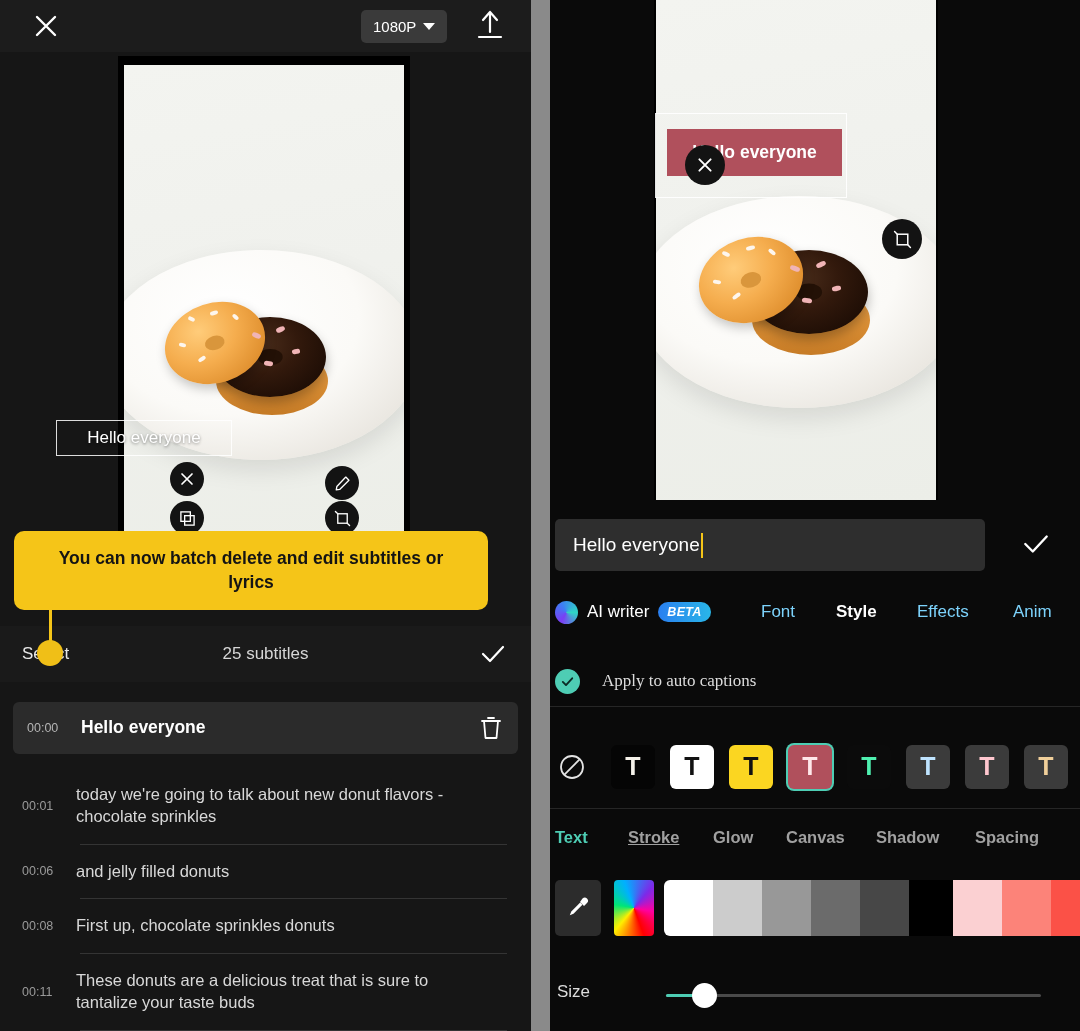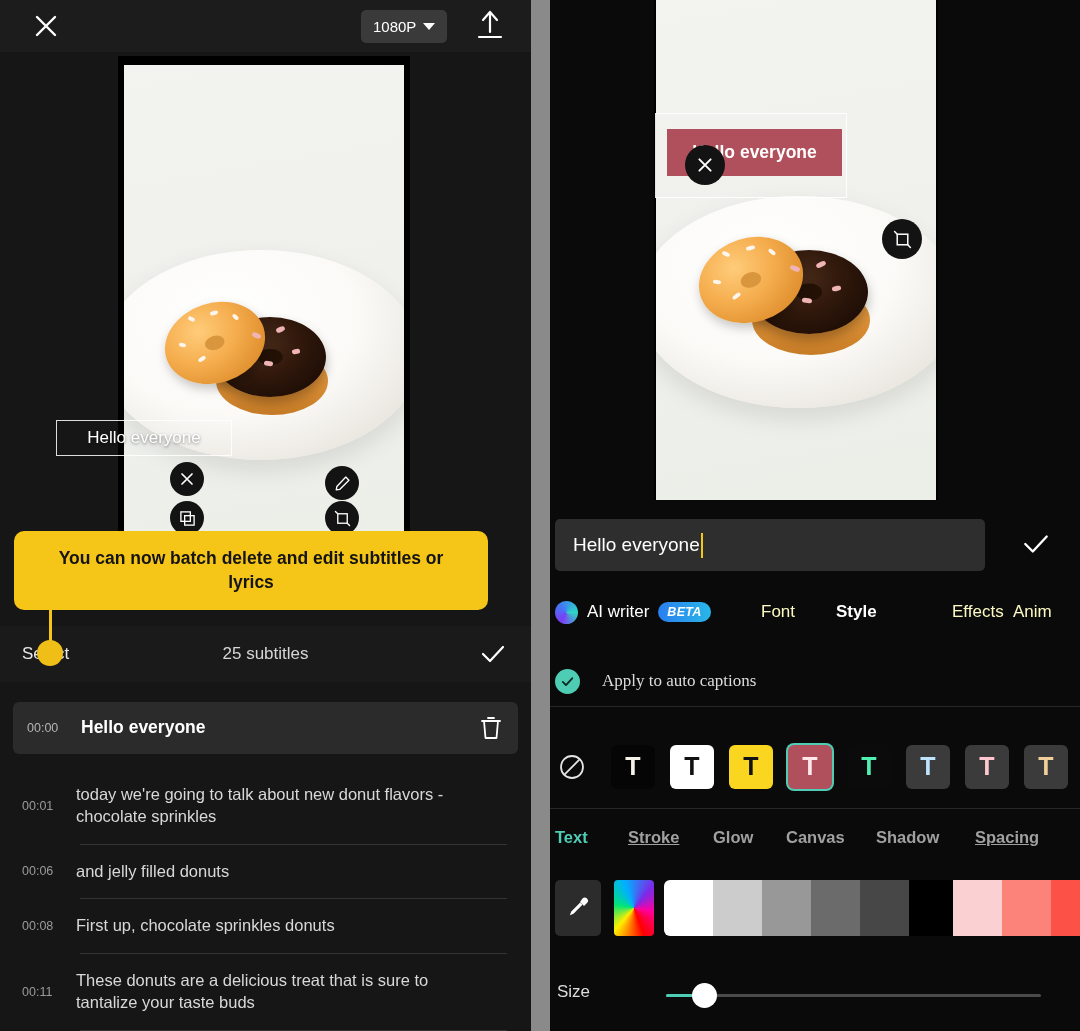--- a/index.html
+++ b/index.html
@@ -212,21 +212,21 @@
   .ai-orb {
     width: 23px; height: 23px; border-radius: 50%;
     background: conic-gradient(from 210deg, #7b3df5, #3d7ef5, #2fd6c4, #7b3df5);
   }
   .ai-writer .lbl { color: #ffffff; font-size: 17px; }
   .beta-badge {
     background: linear-gradient(90deg,#2a7ff0,#29b6e8);
     color:#fff; font-size: 12.5px; font-weight: bold; font-style: italic;
     padding: 3px 9px; border-radius: 10px; letter-spacing: .3px;
   }
-  .tab { position: absolute; font-size: 17px; color: #fef9c3; cursor: pointer; }
+  .tab { position: absolute; font-size: 17px; color: #7dd3fc; cursor: pointer; }
   .tab.active { color: #ffffff; font-weight: bold; }
 
   .apply-row {
     position: absolute; top: 656px; left: 0; width: 549px; height: 51px;
     display: flex; align-items: center; border-bottom: 1px solid #262626; font-family: Liberation Serif, serif;
   }
   .apply-check {
     position: absolute; left: 24px; width: 25px; height: 25px; border-radius: 50%;
     background: #4ecdb4; display: flex; align-items: center; justify-content: center;
     cursor: pointer;
@@ -467,21 +467,21 @@
     </div>
 
     <div class="tab-row">
       <div class="ai-writer">
         <span class="ai-orb"></span>
         <span class="lbl">AI writer</span>
         <span class="beta-badge">BETA</span>
       </div>
       <span class="tab" style="left:230px;">Font</span>
       <span class="tab active" style="left:305px;">Style</span>
-      <span class="tab" style="left:386px;margin-left:35px;">Effects</span>
+      <span class="tab" style="left:386px;">Effects</span>
       <span class="tab" style="left:482px;">Anim</span>
     </div>
 
     <div class="apply-row">
       <span class="apply-check">
         <svg width="15" height="15" viewBox="0 0 16 16">
             <path d="M3 8.4 L6.4 11.8 L13 4.6" stroke="#0c2b25" stroke-width="2" fill="none" stroke-linecap="round" stroke-linejoin="round"></path>
           </svg>
       </span>
       <span class="apply-label">Apply to auto captions</span>
@@ -503,21 +503,21 @@
       <span class="preset" style="left:434px; background:#3b3b3b; color:#ffc7cf;">T</span>
       <span class="preset" style="left:493px; background:#3b3b3b; color:#f0cf9a;">T</span>
     </div>
 
     <div class="style-tabs">
       <span class="stab active" style="left:24px;">Text</span>
       <span class="stab" style="left:97px;text-decoration:underline;">Stroke</span>
       <span class="stab" style="left:182px;">Glow</span>
       <span class="stab" style="left:255px;">Canvas</span>
       <span class="stab" style="left:345px;">Shadow</span>
-      <span class="stab" style="left:444px;text-decoration:underline;">Spacing</span>
+      <span class="stab" style="left:444px;">Spacing</span>
     </div>
 
     <div class="color-row">
       <span class="eyedrop">
         <svg width="26" height="26" viewBox="0 0 26 26">
           <path d="M17.5 3.5 a3 3 0 0 1 4.5 4.5 L19 11 L15 7 Z" fill="#fff"></path>
           <path d="M15.2 7.6 L17.4 9.8 L8.5 18.7 L4.8 20.2 L6.3 16.5 Z" fill="#fff"></path>
         </svg>
       </span>
       <span class="rainbow-sw"></span>

